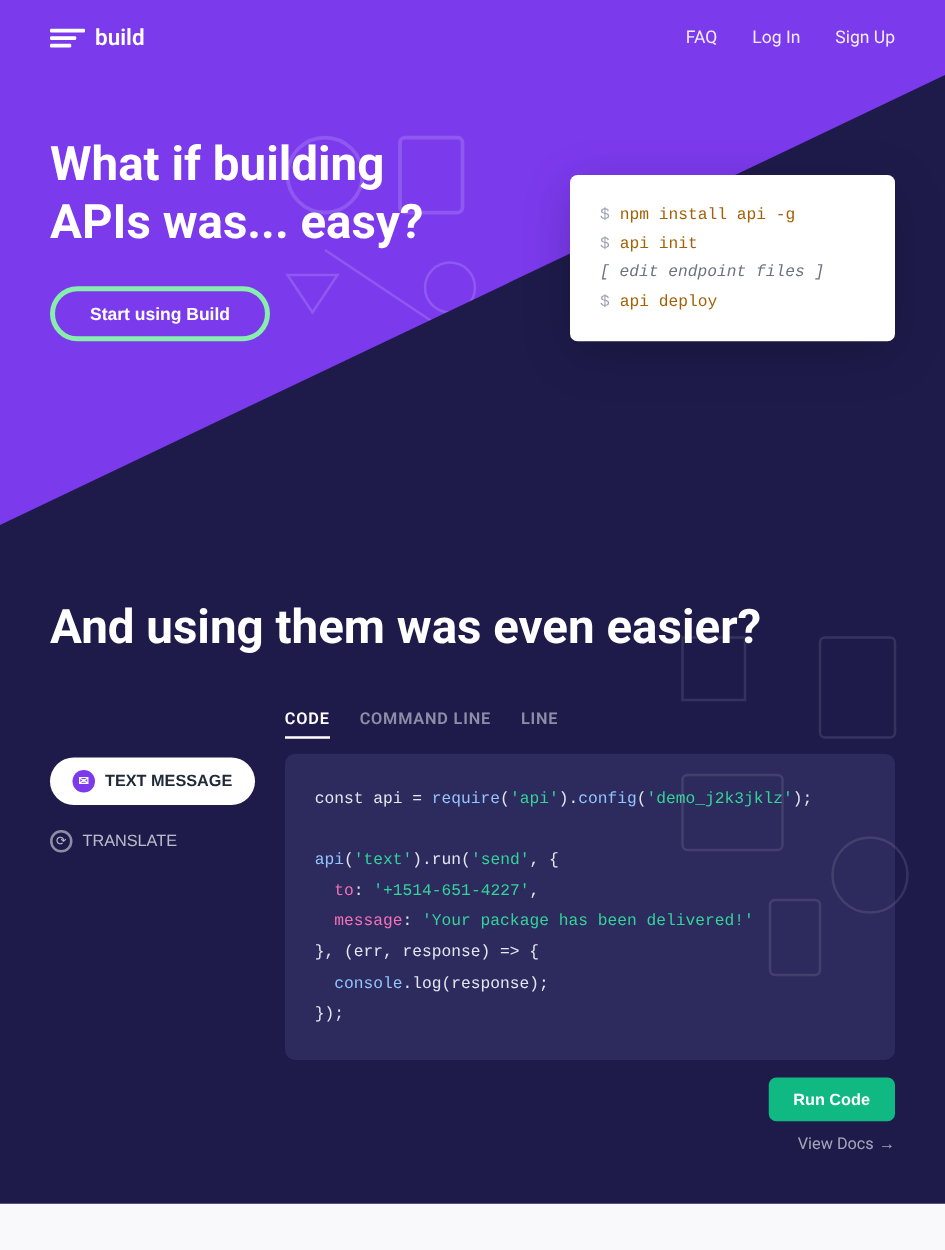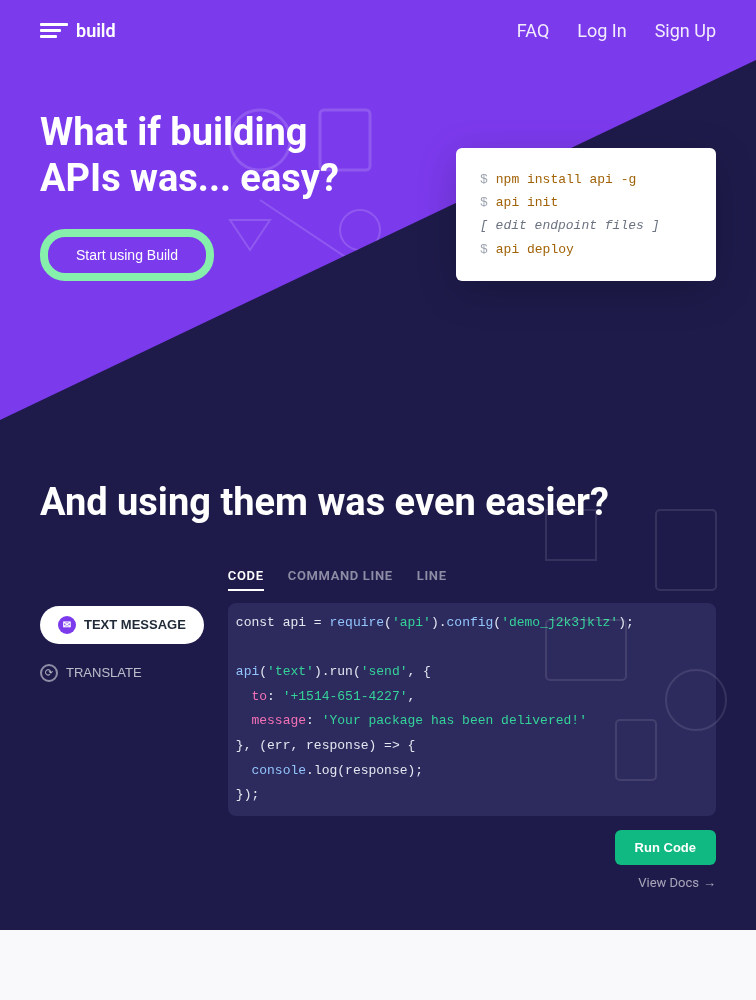--- a/index.html
+++ b/index.html
@@ -39,21 +39,21 @@
     .logo-line:nth-child(2) { width: 75%; }
     .logo-line:nth-child(3) { width: 60%; }
     .nav-links {
       display: flex;
       gap: 28px;
       align-items: center;
     }
     .nav-link {
       color: white;
       text-decoration: none;
-      font-size: 18px;
+      font-size: 14px;
       opacity: 0.9;
     }
 
     
     .hero {
       position: relative;
       background: #7c3aed;
       min-height: 360px;
       overflow: hidden;
       padding: 50px 40px 80px;
@@ -77,27 +77,27 @@
     .hero-text { flex: 1; }
     .hero-title {
       color: white;
       font-size: 38px;
       font-weight: 700;
       line-height: 1.2;
       margin-bottom: 28px;
     }
     .hero-btn {
       background: transparent;
-      border: 8px solid #86efac;
+      border: 4px solid #86efac;
       color: white;
       padding: 10px 28px;
       border-radius: 25px;
       font-size: 14px;
       cursor: pointer;
-      font-weight: 400;
+      font-weight: 700;
     }
     .code-card {
       background: white;
       border-radius: 6px;
       padding: 20px 24px;
       min-width: 260px;
       font-family: 'Courier New', monospace;
       font-size: 13px;
       line-height: 1.8;
       box-shadow: 0 10px 40px rgba(0,0,0,0.2);
@@ -197,21 +197,21 @@
       padding: 6px 0;
       letter-spacing: 0.05em;
     }
     .code-tab.active {
       color: white;
       border-bottom: 2px solid white;
     }
     .code-editor {
       background: #2d2a5e;
       border-radius: 8px;
-      padding: 8px;
+      padding: 24px;
       font-family: 'Courier New', monospace;
       font-size: 13px;
       line-height: 1.9;
       min-height: 180px;
     }
     .code-editor .var { color: #e2e8f0; }
     .code-editor .fn { color: #93c5fd; }
     .code-editor .str { color: #34d399; }
     .code-editor .key { color: #f472b6; }
     .run-btn-row {

